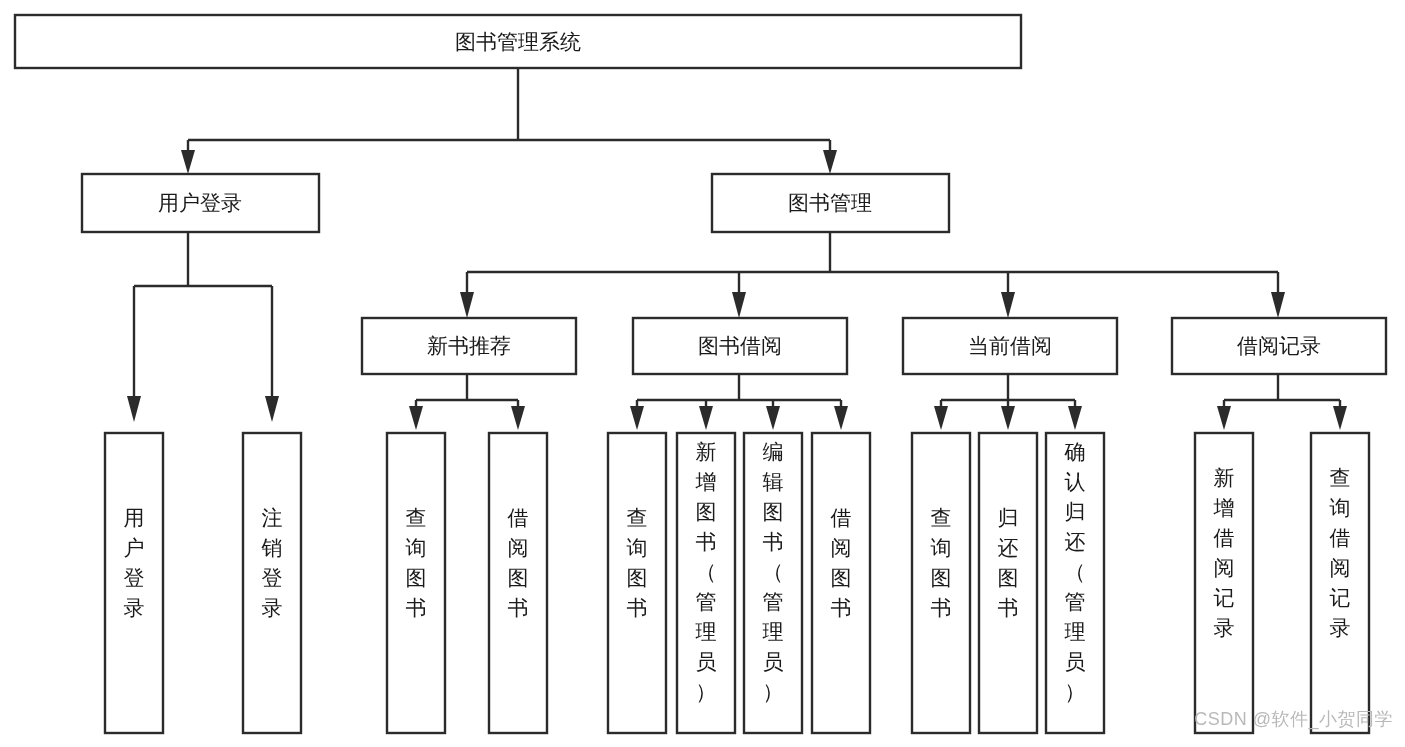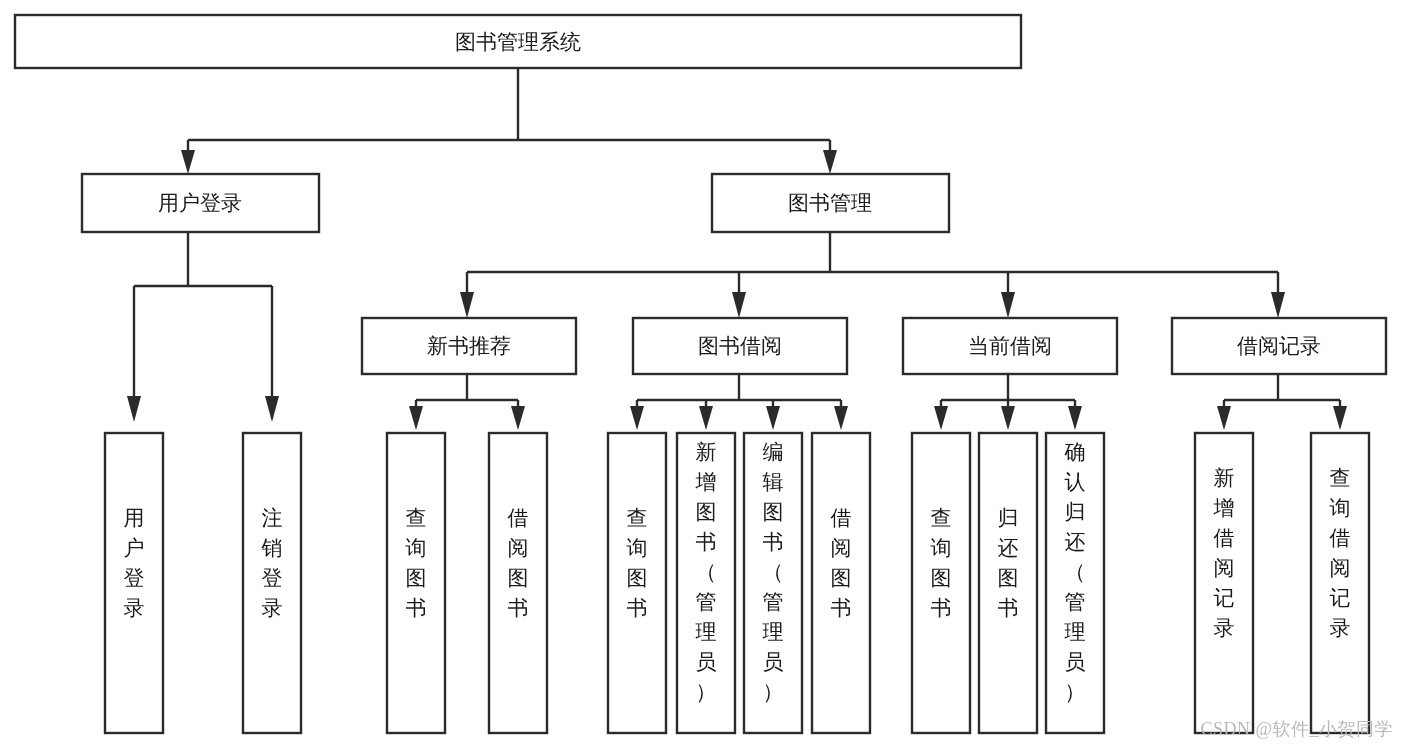--- a/index.html
+++ b/index.html
@@ -51,22 +51,22 @@
   }
   .node-label-v {
     font-family: "Liberation Sans", "DejaVu Sans", sans-serif;
     font-size: 21px;
     fill: #1a1a1a;
     text-anchor: middle;
   }
   .watermark {
     position: absolute;
     right: 12px;
-    bottom: 6px;
-    font-family: Liberation Serif, serif;
+    bottom: 16px;
+    font-family: Liberation Sans, sans-serif;
     font-size: 18px;
     color: #b9b9b9;
     letter-spacing: 0.5px;
     white-space: nowrap;
     user-select: none;
   }
 </style>
 </head>
 <body>
 

